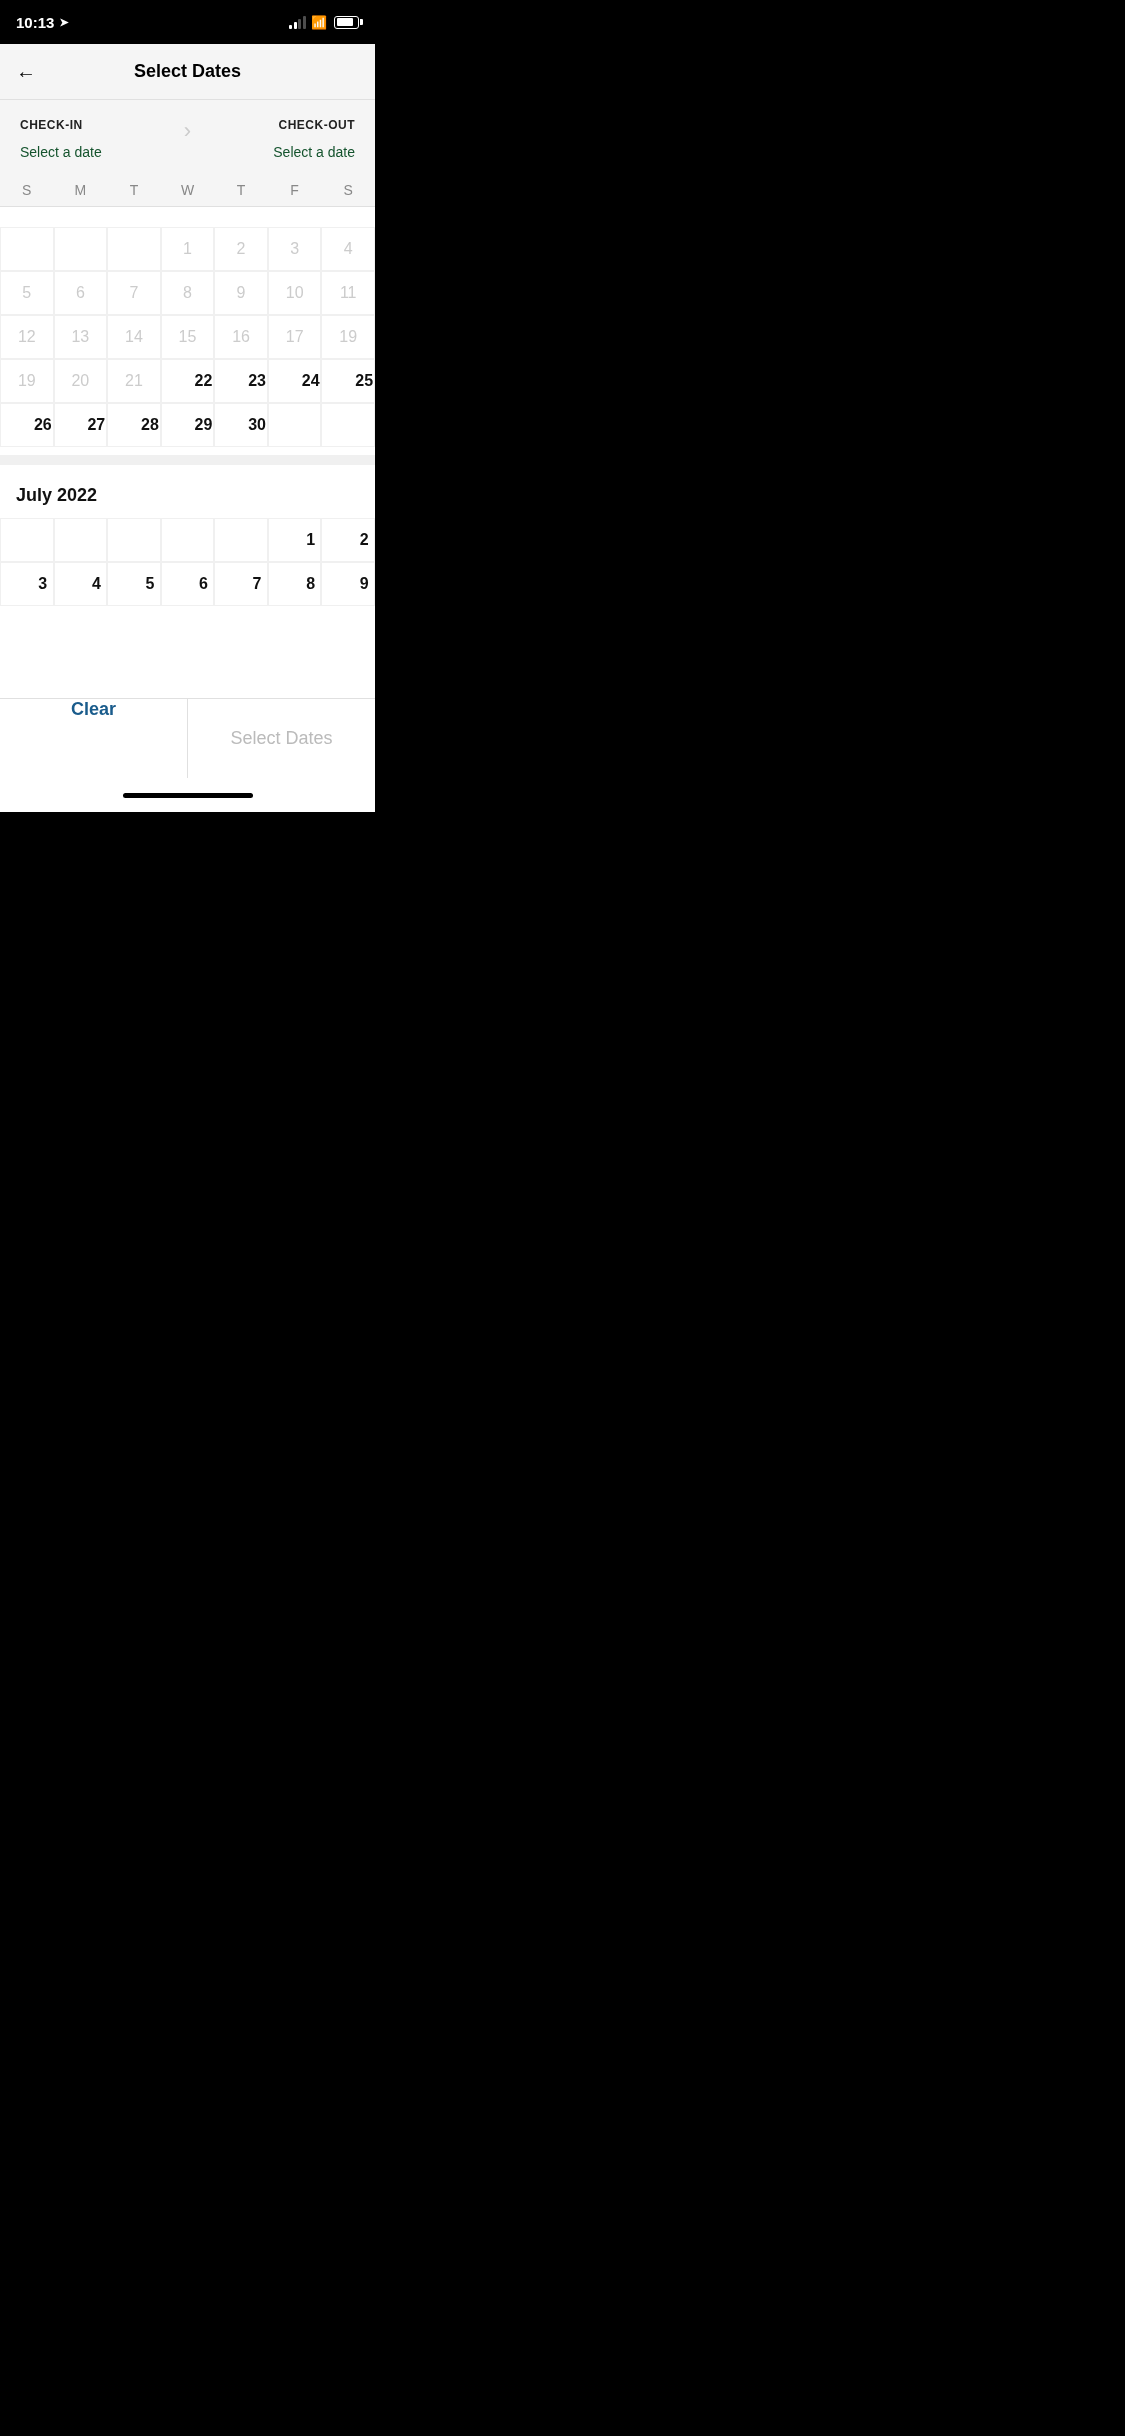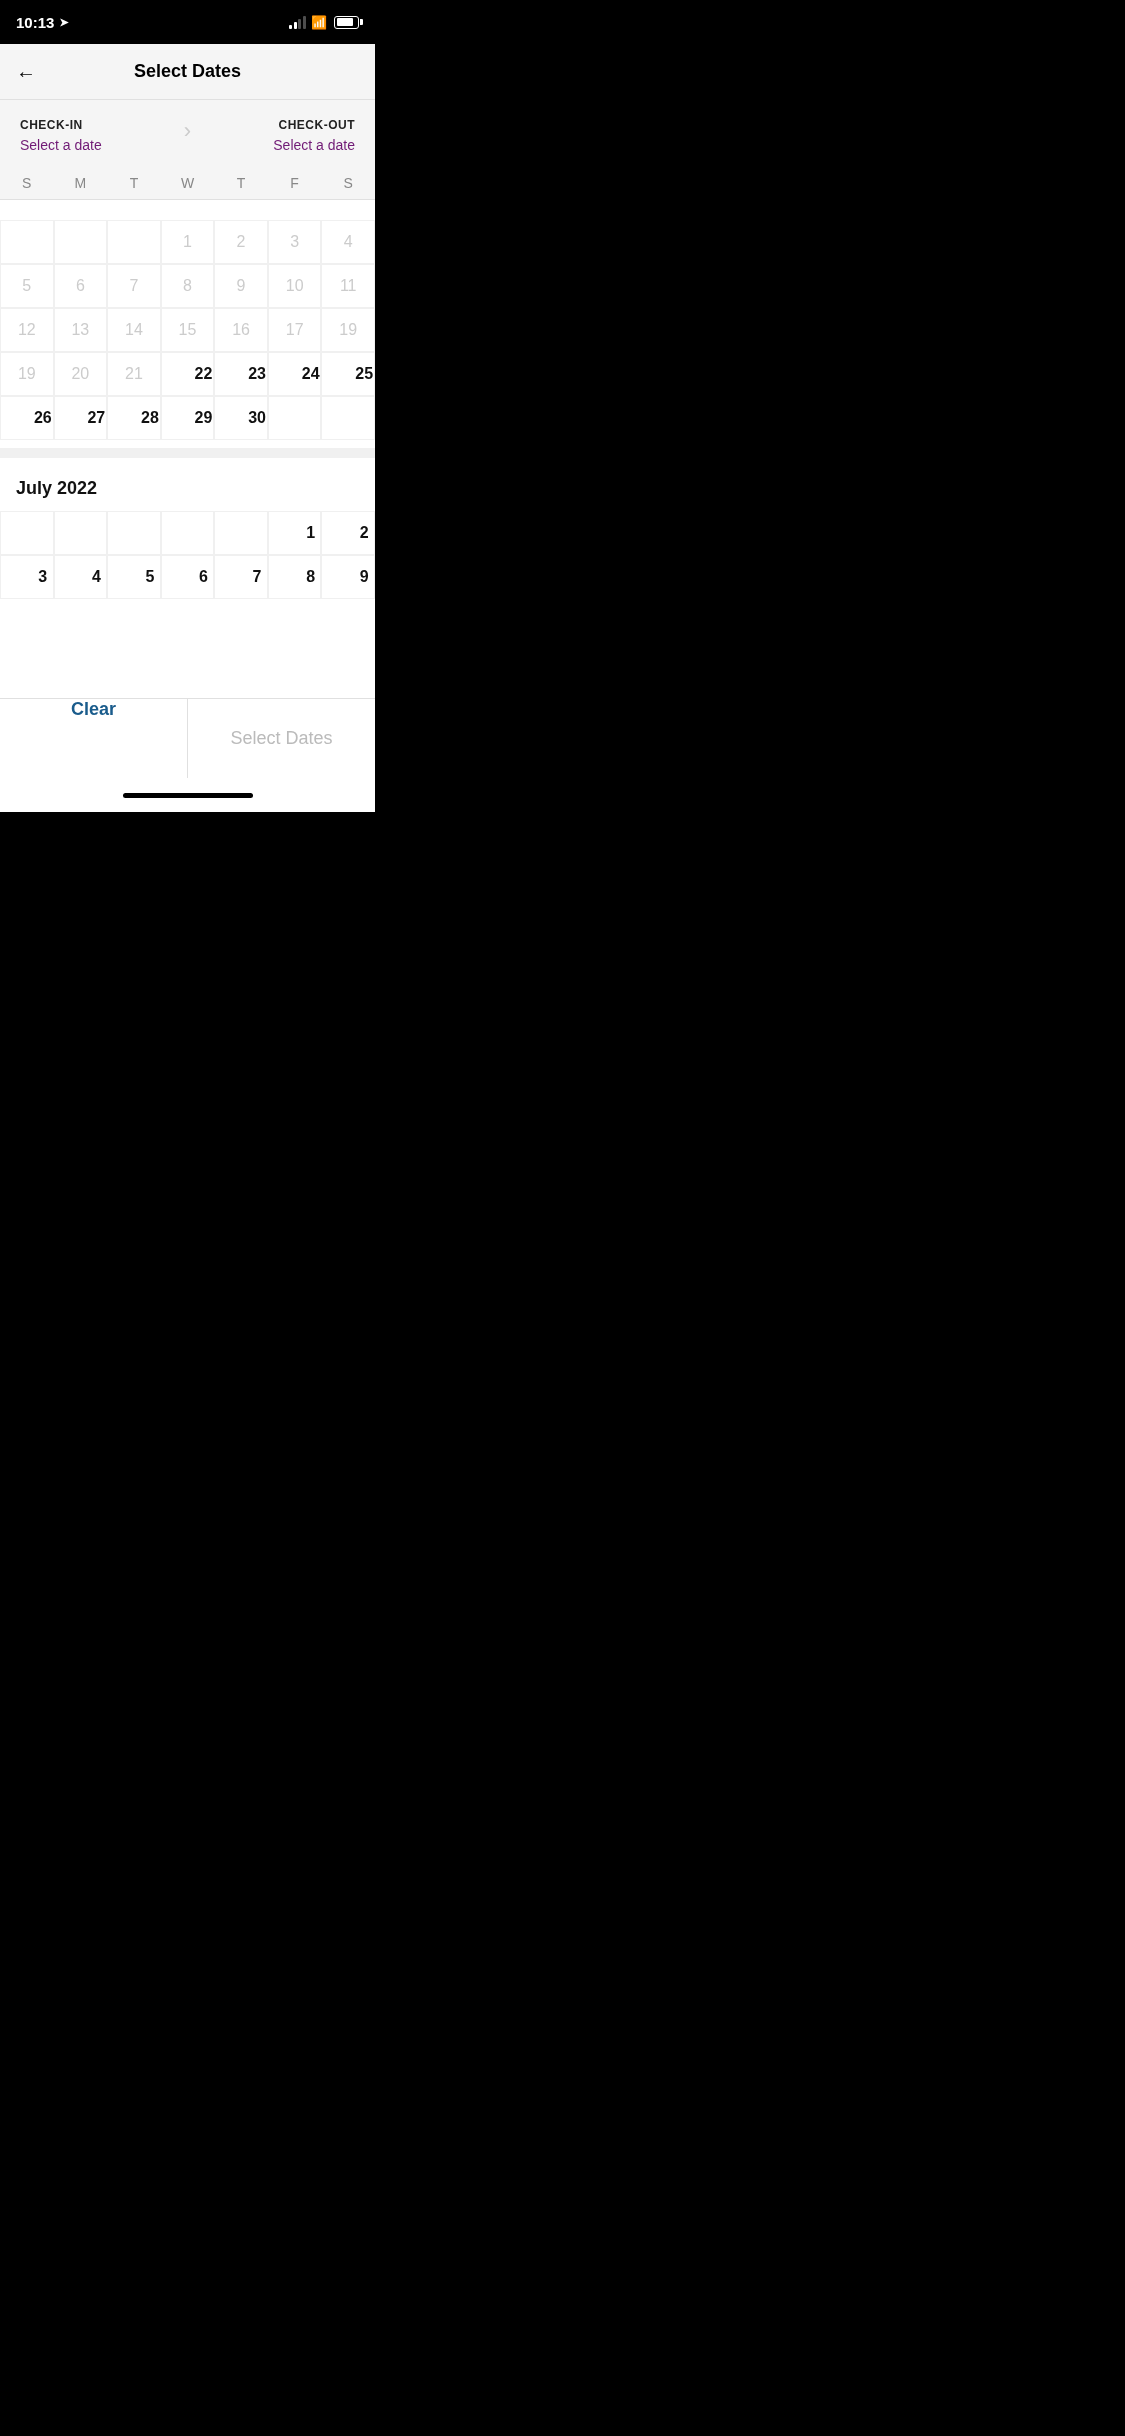--- a/index.html
+++ b/index.html
@@ -108,22 +108,22 @@
     .checkin-block { flex: 1; }
     .checkout-block { flex: 1; text-align: right; }
     .checkin-label {
       font-size: 12px;
       font-weight: 700;
       color: #222;
       letter-spacing: 0.5px;
     }
     .checkin-date {
       font-size: 14px;
-      color: #701a75;
-      margin-top: 5px;
+      color: #14532d;
+      margin-top: 12px;
     }
     .chevron-separator {
       font-size: 22px;
       color: #ccc;
       padding: 0 16px;
       font-weight: 300;
     }
 
     
     .day-headers {

